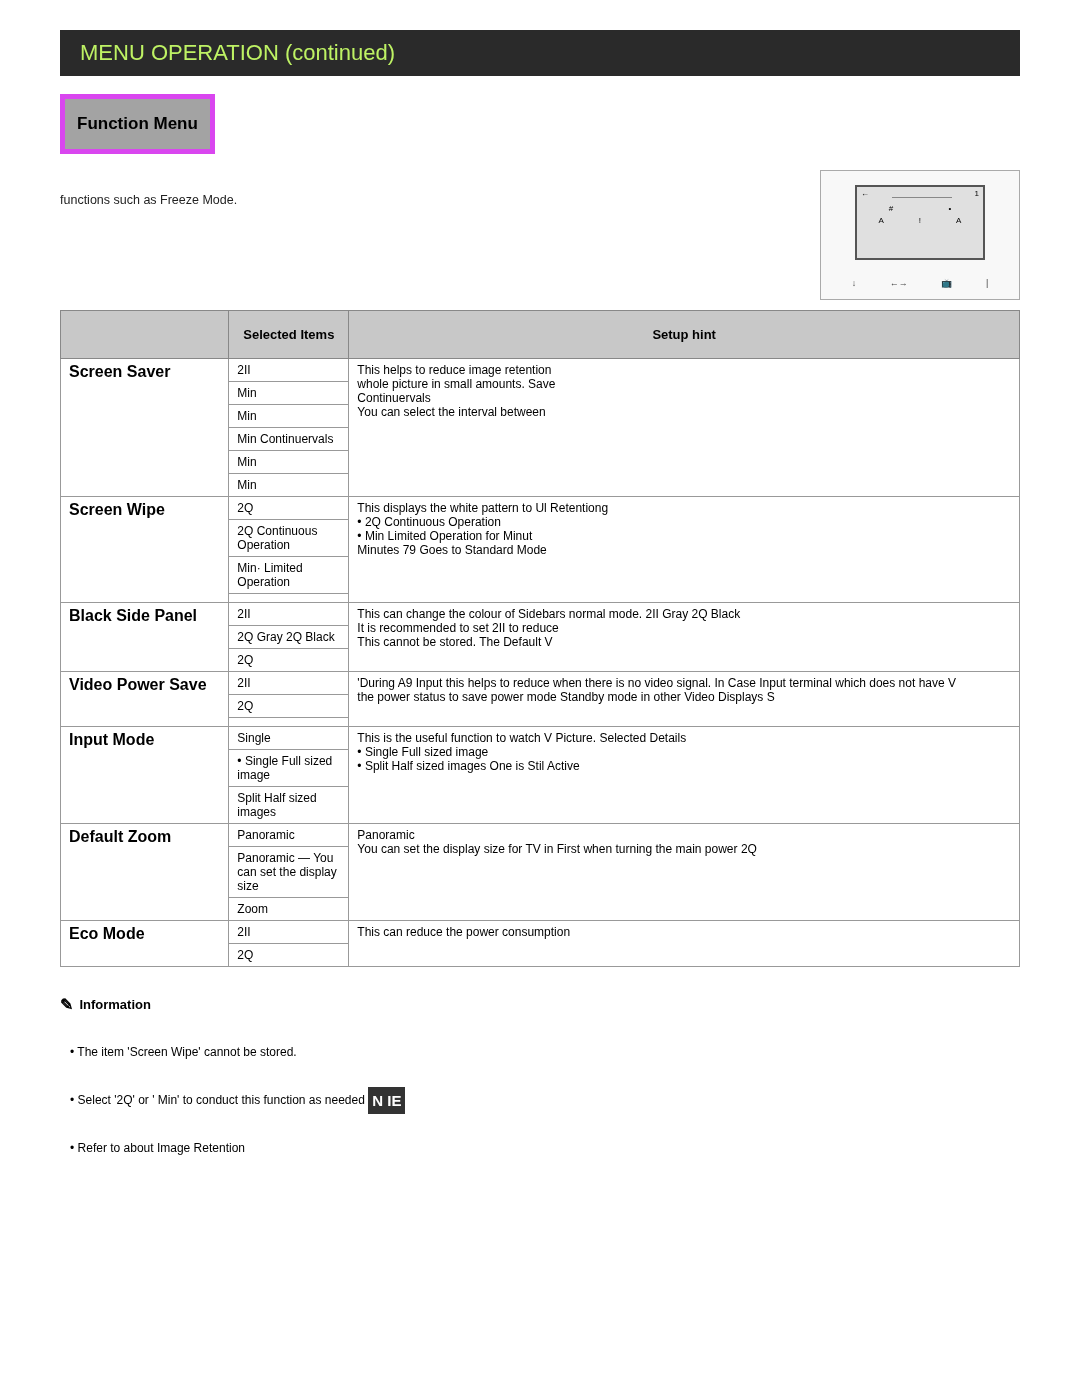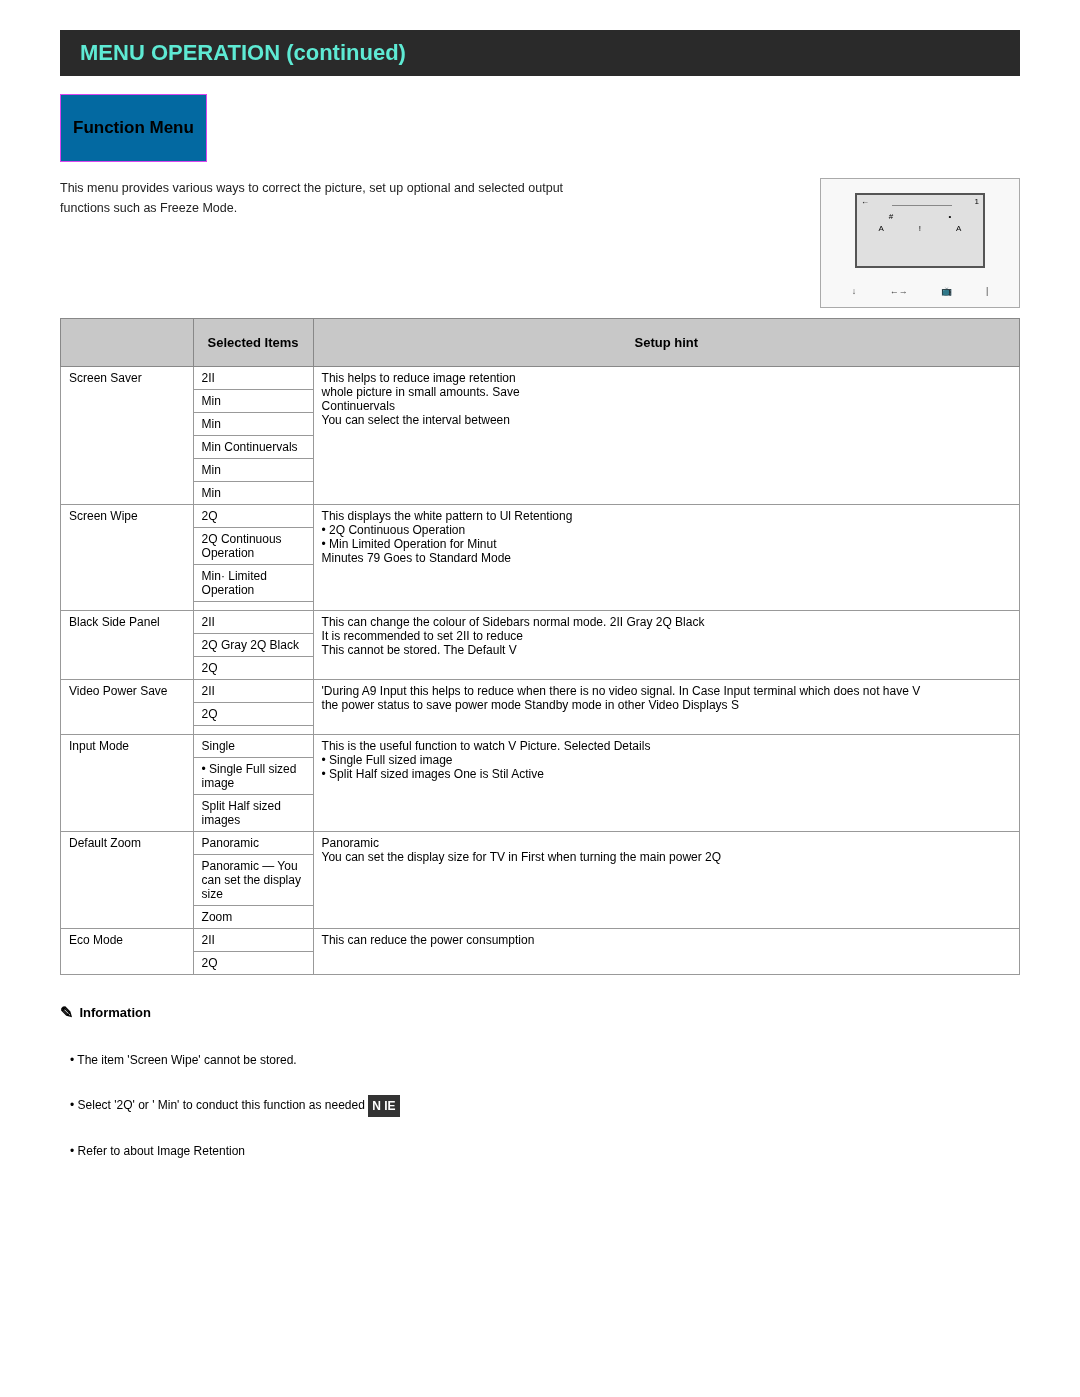--- a/index.html
+++ b/index.html
@@ -8,37 +8,37 @@
       font-family: Arial, sans-serif;
       font-size: 13px;
       color: #000;
       width: 1080px;
       min-height: 1397px;
       padding: 30px 60px;
     }
 
     .page-header {
       background: #2a2a2a;
-      color: #5eead4;
+      color: #bef264;
       font-size: 22px;
-      font-weight: bold;
+      font-weight: normal;
       padding: 10px 20px;
       margin-bottom: 18px;
       display: inline-block;
       width: 100%;
     }
 
     .section-title {
-      background: #0369a1;
+      background: #a3a3a3;
       font-size: 17px;
       font-weight: bold;
-      padding: 23px 12px;
+      padding: 15px 12px;
       display: inline-block;
       margin-bottom: 16px;
-      border: 1px solid #d946ef;
+      border: 5px solid #d946ef;
     }
 
     .intro-text {
       font-size: 12.5px;
       line-height: 1.6;
       margin-bottom: 18px;
       color: #222;
     }
 
     .diagram-container {
@@ -95,22 +95,22 @@
       font-size: 13px;
     }
 
     .main-table td {
       border: 1px solid #999;
       padding: 4px 8px;
       vertical-align: top;
     }
 
     .row-label {
-      font-weight: normal;
-      font-size: 12px;
+      font-weight: bold;
+      font-size: 16px;
       background: #fff;
       border-right: 1px solid #999;
       white-space: nowrap;
       padding: 4px 8px;
       vertical-align: middle;
     }
 
     .item-cell {
       width: 120px;
       vertical-align: top;
@@ -151,21 +151,21 @@
 
     .note-list li {
       margin-bottom: 4px;
       margin-top: 24px;
     }
 
     .note-badge {
       display: inline-block;
       background: #333;
       color: #fff;
-      font-size: 12px;
+      font-size: 15px;
       font-weight: bold;
       padding: 1px 4px;
       margin-right: 4px;
       vertical-align: middle;
       text-align: center;
     }
 
     .clearfix::after {
       content: "";
       display: table;
@@ -207,21 +207,21 @@
       <div class="diagram-bottom">
         <span>↓</span>
           <span>←→</span>
           <span>📺</span>
           <span>|</span>
       </div>
     </div>
   </div>
 
   <div class="intro-text">
-    <span>This menu provides various ways to correct the picture, set up optional and selected output</span><br>
+    <br>
     <span>functions such as Freeze Mode.</span>
   </div>
 </div>
 
 <table class="main-table">
   <thead>
     <tr>
       <th></th>
       <th>Selected Items</th>
       <th>Setup hint</th>

